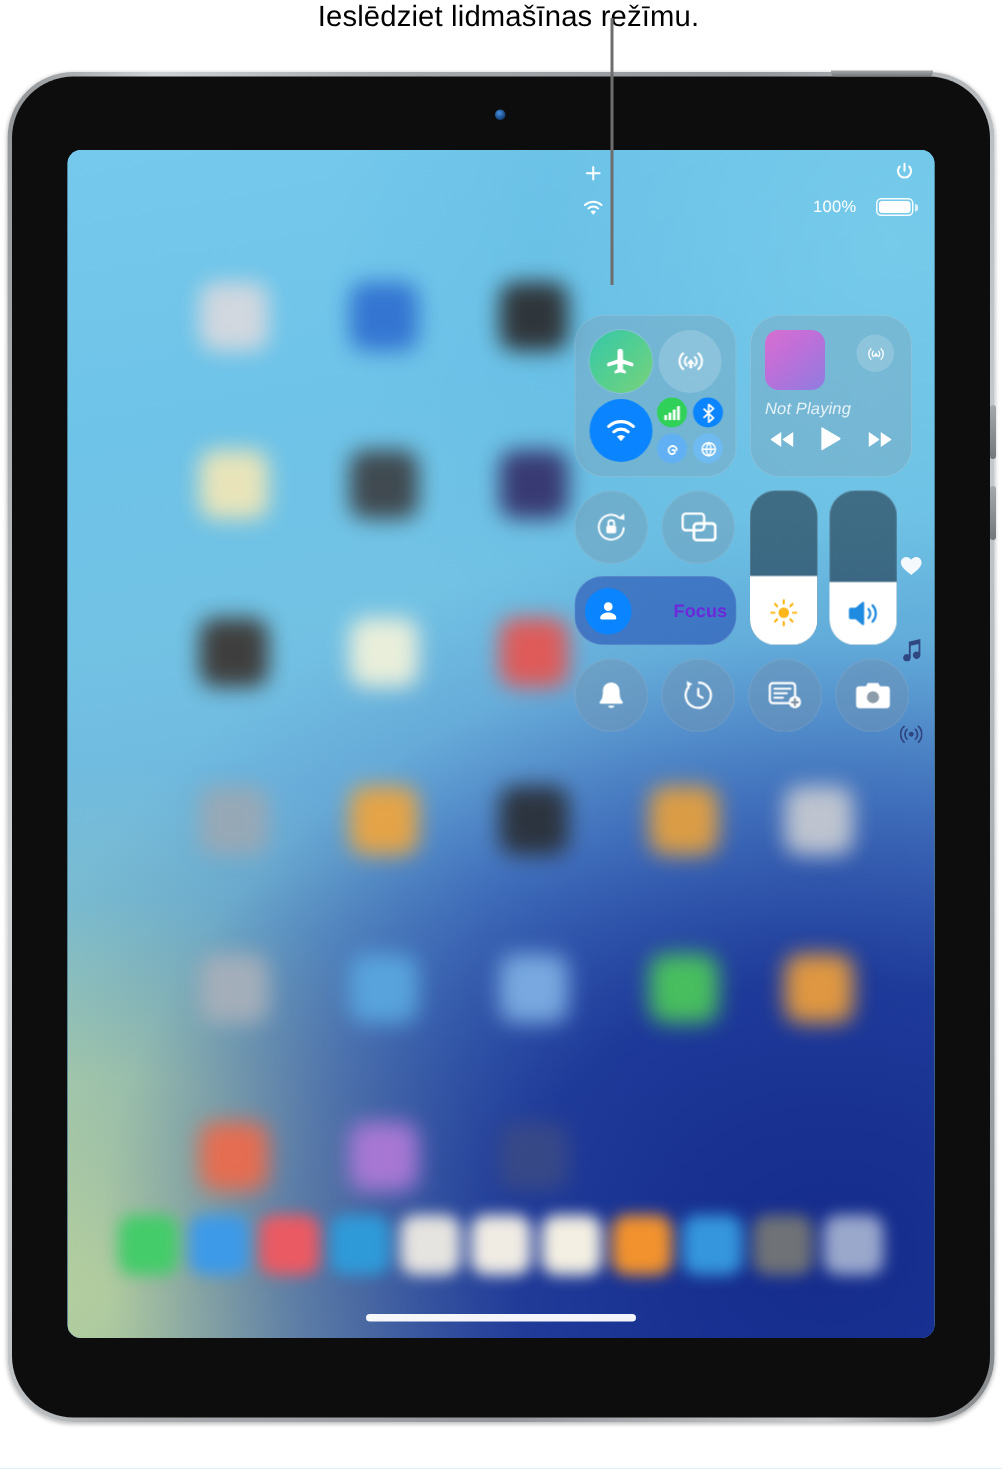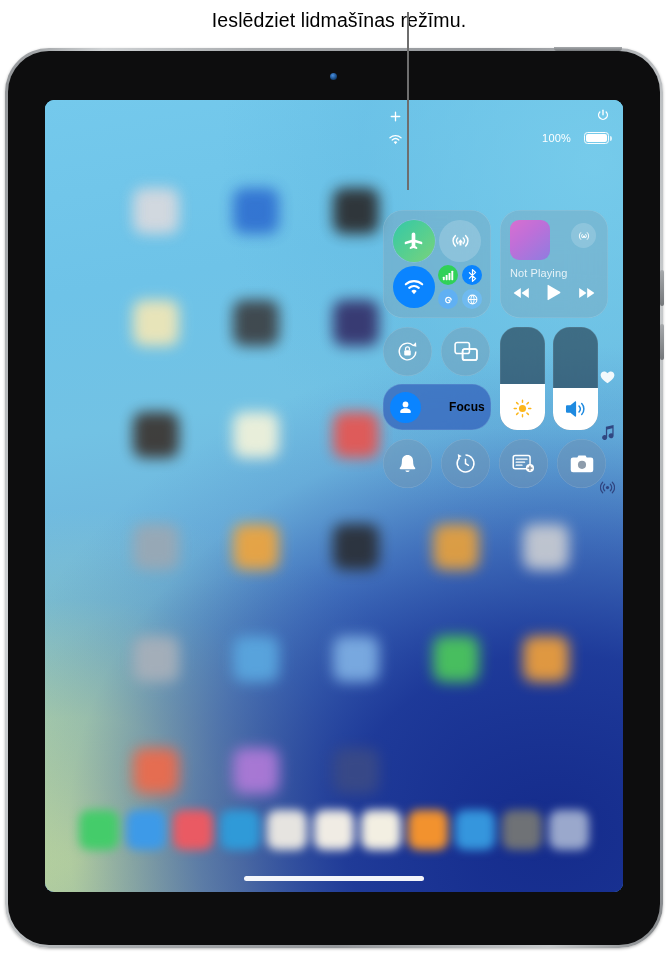--- a/index.html
+++ b/index.html
@@ -15,21 +15,21 @@
     position: relative;
   }
 
   
   #caption {
     position: absolute;
     left: 0; top: 0;
     width: 668px;
     height: 40px;
     display: flex;
-    align-items: center;
+    align-items: flex-start;
     justify-content: center;
     box-sizing: border-box;
     padding-left: 10px;
   }
   #caption-text {
     font-size: 19.5px;
     color: #000000;
     letter-spacing: 0.1px;
     white-space: nowrap;
   }
@@ -218,20 +218,21 @@
   }
   .cc-module {
     border-radius: 20px;
     backdrop-filter: blur(18px);
     -webkit-backdrop-filter: blur(18px);
     position: relative;
   }
   .glassy {
     background: rgba(128,152,170,0.30);
     box-shadow: inset 0 0 0 .5px rgba(255,255,255,.18);
+    font-style: italic;
   }
 
   
   #mod-connectivity {
     width: 108px; height: 108px;
     padding: 9px;
     box-sizing: border-box;
     display: grid;
     grid-template-columns: 1fr 1fr;
     grid-template-rows: 1fr 1fr;
@@ -329,21 +330,21 @@
     padding-left: 7px;
     box-sizing: border-box;
     box-shadow: inset 0 0 0 .5px rgba(255,255,255,.16);
   }
   #focus-icon {
     width: 31px; height: 31px;
     border-radius: 50%;
     background: #0a84ff;
     display:flex; align-items:center; justify-content:center;
   }
-  #focus-label { color:#000000; font-size: 12px; font-weight: 600; letter-spacing:.1px;padding-left:20px; }
+  #focus-label { color:#6d28d9; font-size: 12px; font-weight: 600; letter-spacing:.1px;padding-left:20px; }
 
   
   #slider-col { display: flex; gap: 8px; }
   .vslider {
     width: 45px;
     height: 103px;
     border-radius: 17px;
     overflow: hidden;
     position: relative;
     background: rgba(20,30,45,0.52);

